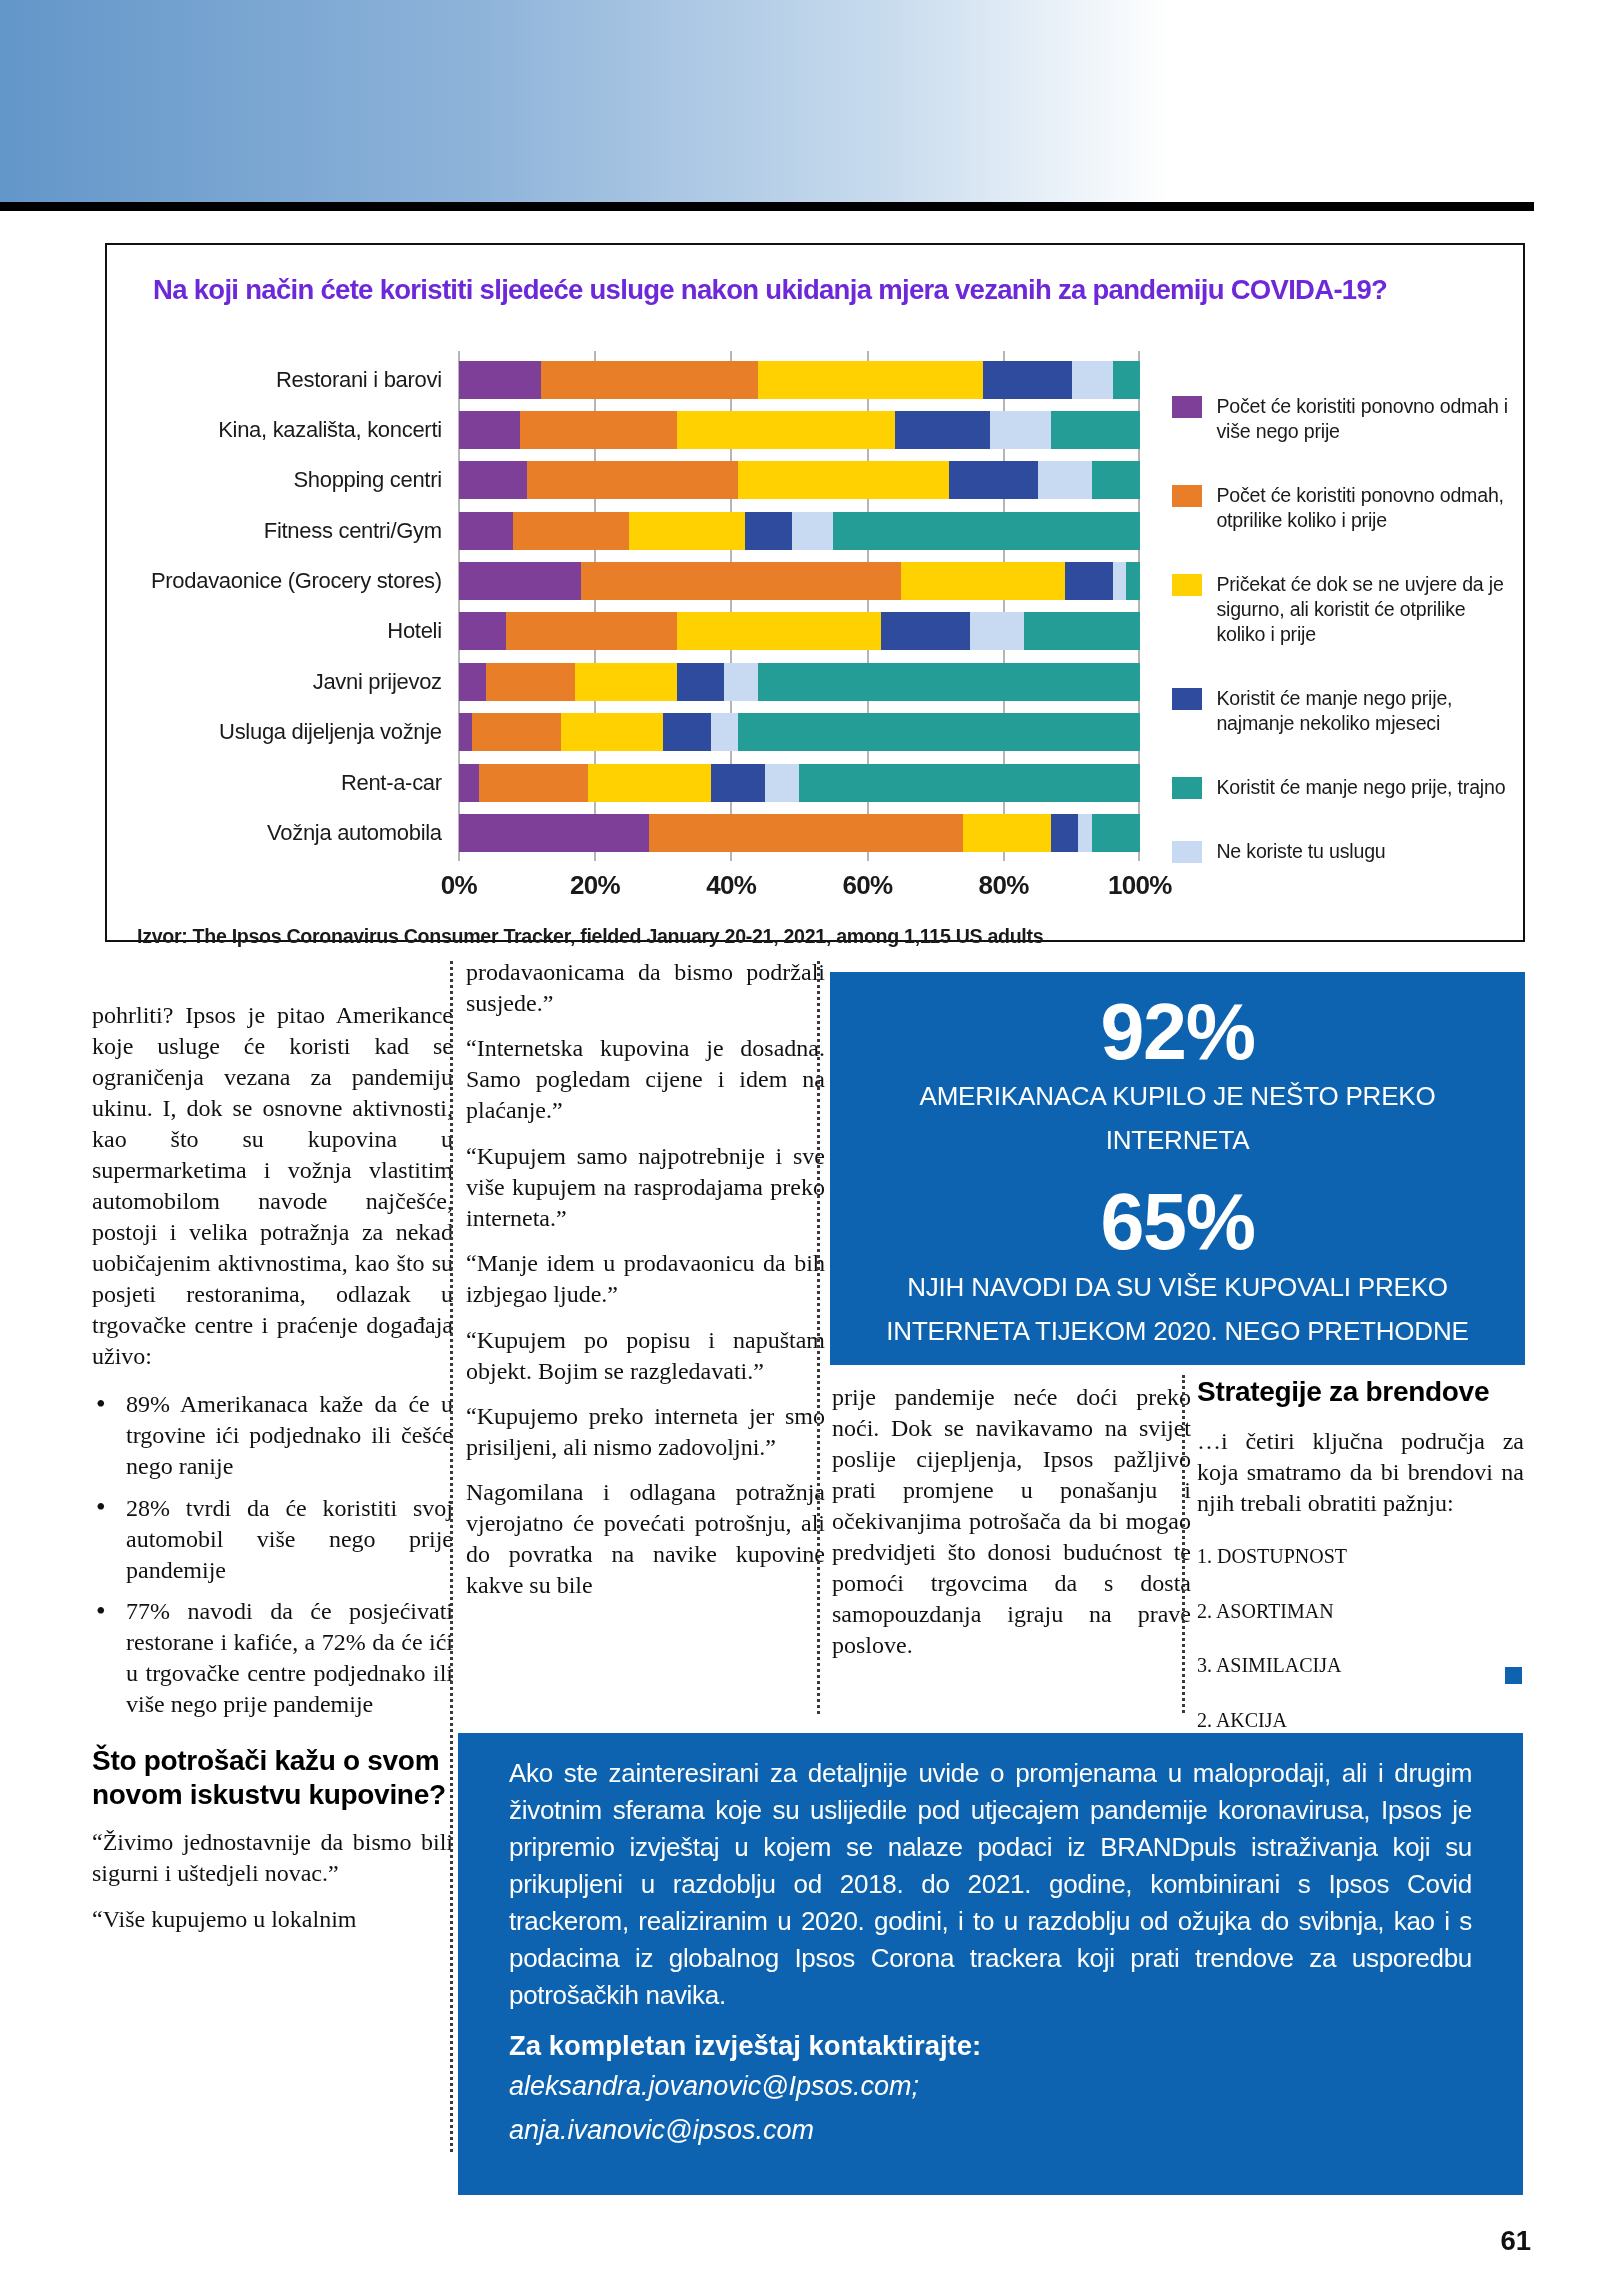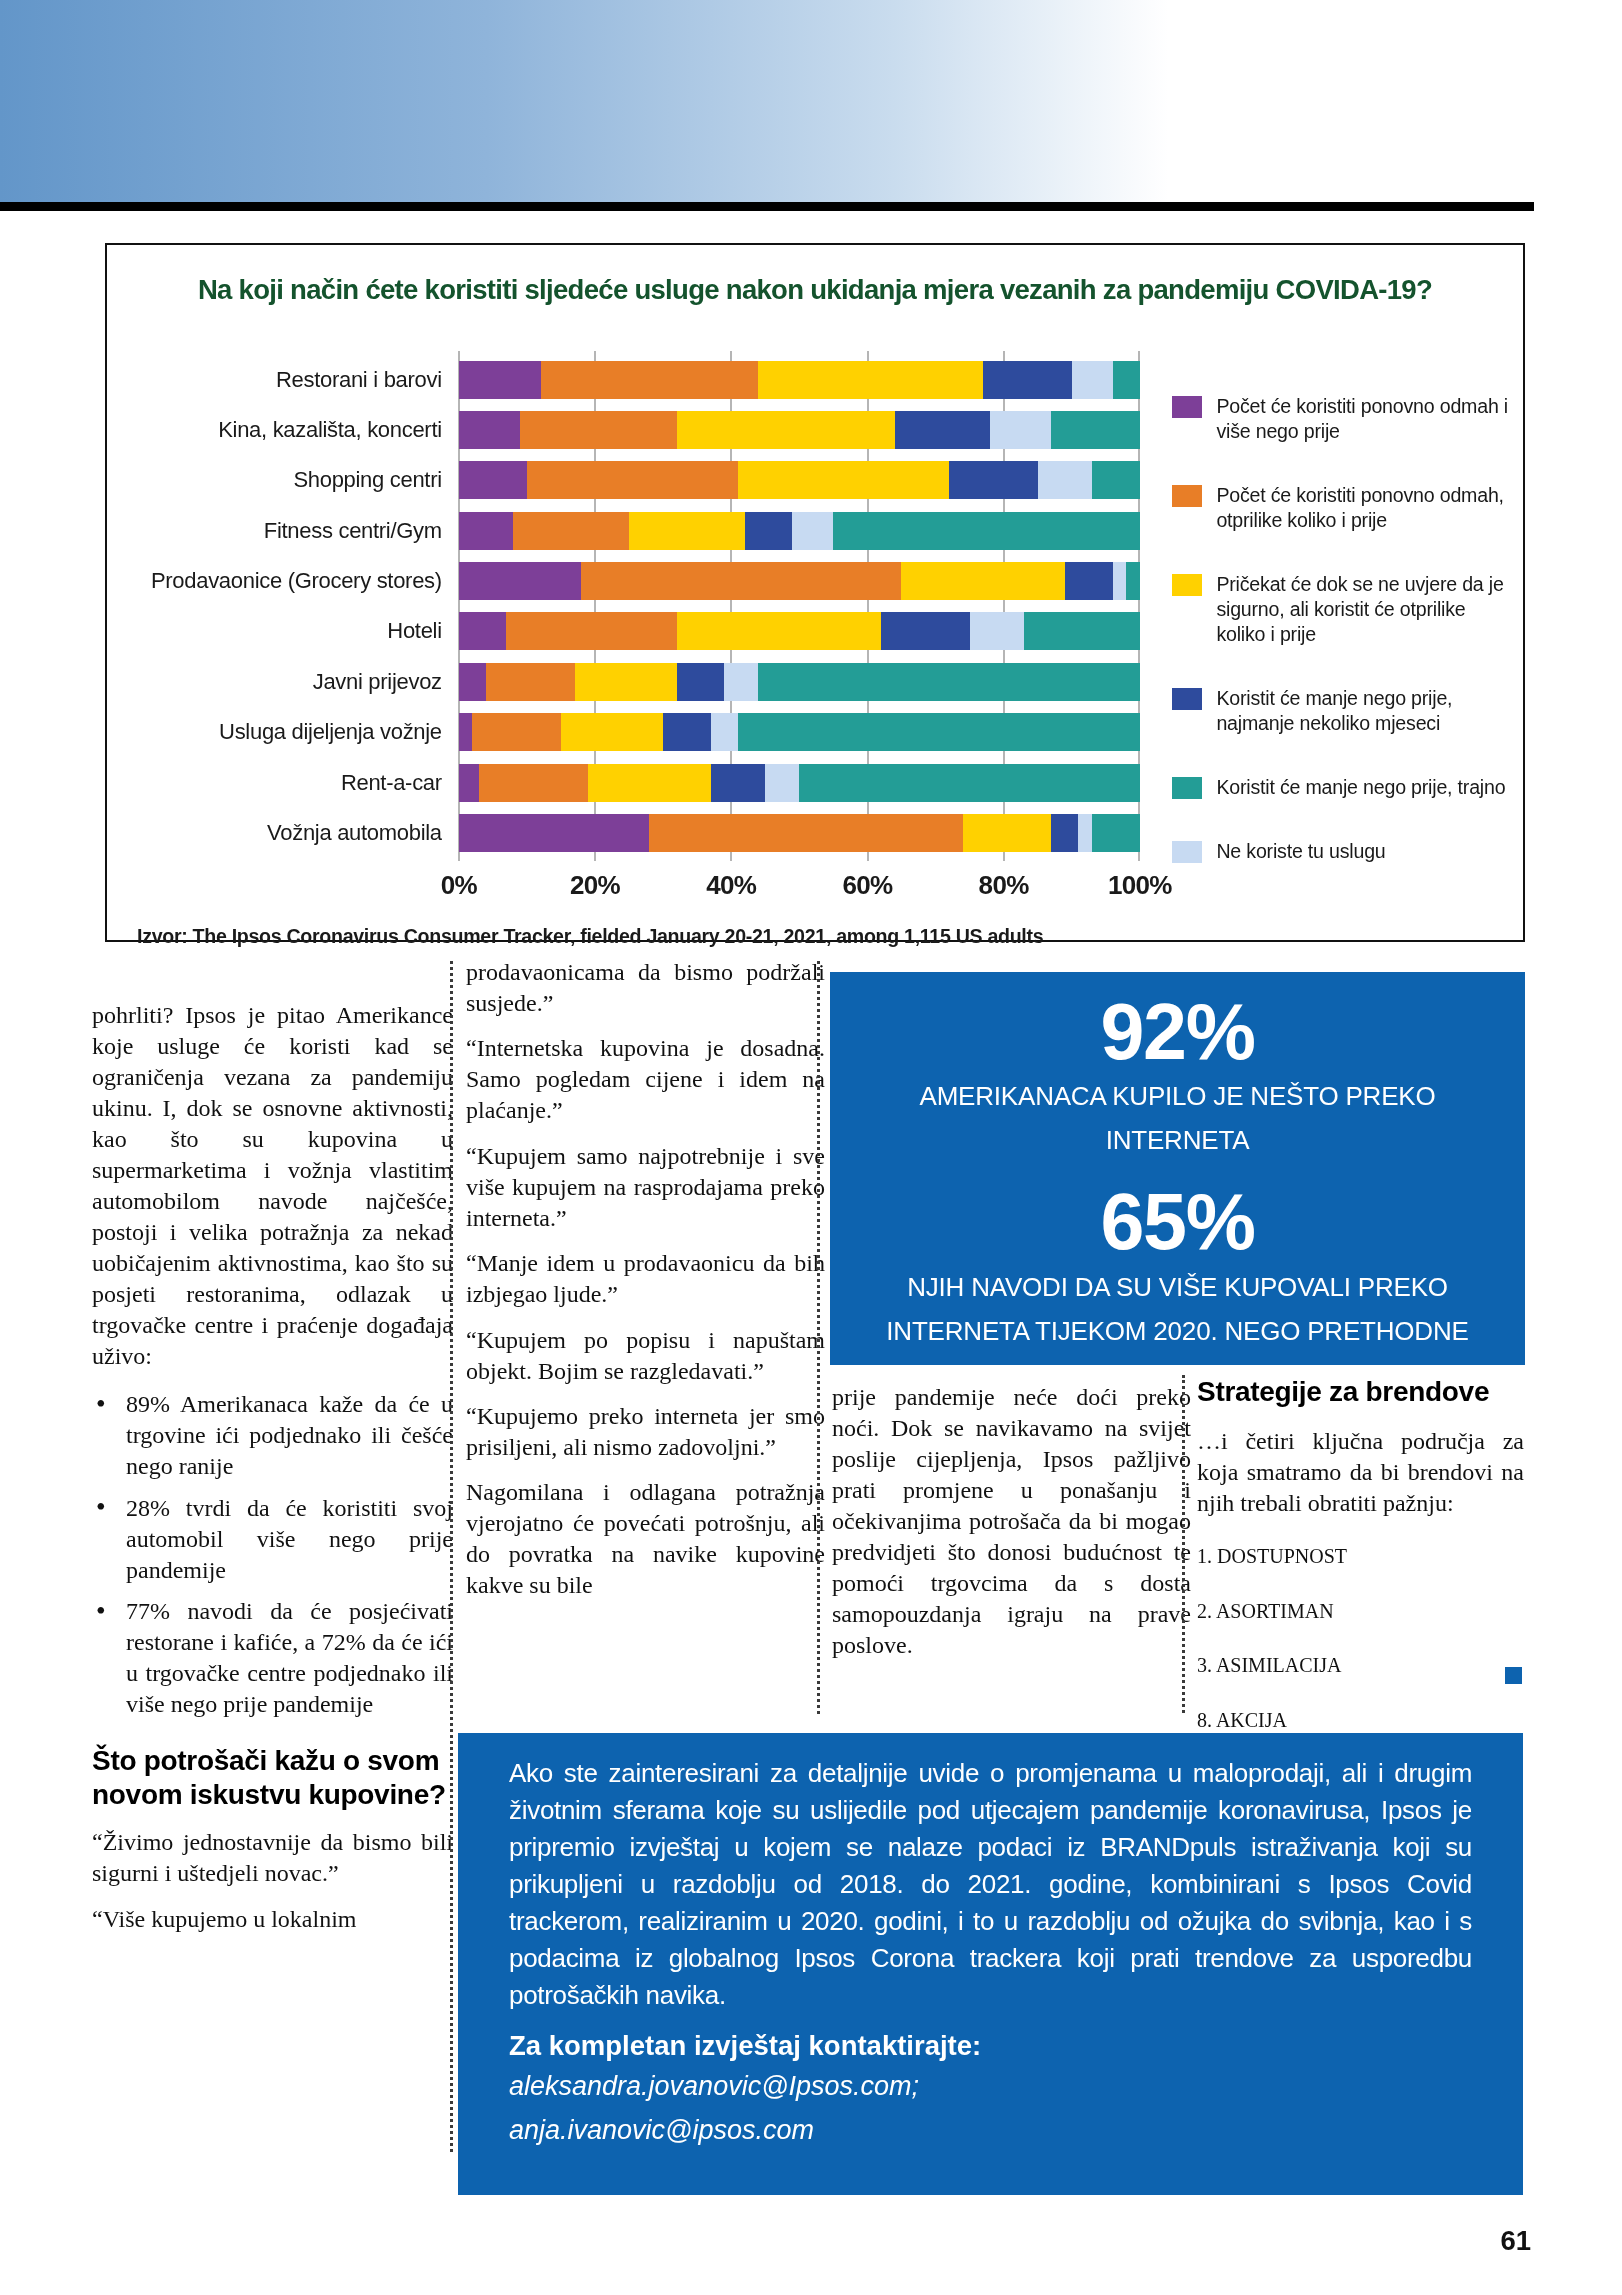--- a/index.html
+++ b/index.html
@@ -16,23 +16,23 @@
     background:linear-gradient(to right, var(--hdr-left,#6396c9) 0%, #8fb4da 30%, #c9dcee 55%, #ffffff 72%, #ffffff 100%);
   }
   .header-rule{ position:absolute; left:0; top:202px; width:1534px; height:8.5px; background:#000; }
 
   
   .chart-figure{
     position:absolute; left:105px; top:243px; width:1420px; height:699px;
     border:2px solid #111; background:#fff;
   }
   .chart-title{
-    margin:27.5px 46px 0; text-align:center;
+    margin:27.5px 46px 0; text-align:left;
     font-weight:bold; font-size:27.5px; line-height:33px; letter-spacing:-0.7px;
-    color:#14532d;
+    color:#6d28d9;
   }
   .chart-body{ display:flex; margin:55px 0 0 11.8px; }
   .labels-col{ width:340px; }
   .cat-label{
     height:38px; margin-bottom:12.4px; display:flex; align-items:center; justify-content:flex-end;
     padding-right:17px; font-size:22px; letter-spacing:-0.3px; color:#1a1a1a; white-space:nowrap;
   }
   .bars-col{ position:relative; width:681px; }
   .gridlines{ position:absolute; left:0; top:-9.2px; width:100%; height:510px; z-index:0; }
   .gridline{ position:absolute; top:0; height:100%; width:2px; background:var(--grid-gray,#b5b5b5); }
@@ -298,21 +298,21 @@
 
   <div class="vsep sep3"></div>
 
   <div class="col col4">
     <h3 class="subhead">Strategije za brendove</h3>
     <p class="body-text">…i četiri ključna područja za koja smatramo da bi brendovi na njih trebali obratiti pažnju:</p>
     <div class="strategy-list">
         <p class="strategy-item">1. DOSTUPNOST</p>
         <p class="strategy-item">2. ASORTIMAN</p>
         <p class="strategy-item">3. ASIMILACIJA</p>
-        <p class="strategy-item">8. AKCIJA</p>
+        <p class="strategy-item">2. AKCIJA</p>
       </div>
   </div>
 
   <div class="end-marker"></div>
 
   <div class="cta-box">
     <p class="cta-text">Ako ste zainteresirani za detaljnije uvide o promjenama u maloprodaji, ali i drugim životnim sferama koje su uslijedile pod utjecajem pandemije koronavirusa, Ipsos je pripremio izvještaj u kojem se nalaze podaci iz BRANDpuls istraživanja koji su prikupljeni u razdoblju od 2018. do 2021. godine, kombinirani s Ipsos Covid trackerom, realiziranim u 2020. godini, i to u razdoblju od ožujka do svibnja, kao i s podacima iz globalnog Ipsos Corona trackera koji prati trendove za usporedbu potrošačkih navika.</p>
     <p class="cta-contact">Za kompletan izvještaj kontaktirajte:</p>
     <div class="cta-emails">
         <p class="cta-email">aleksandra.jovanovic@Ipsos.com;</p>

